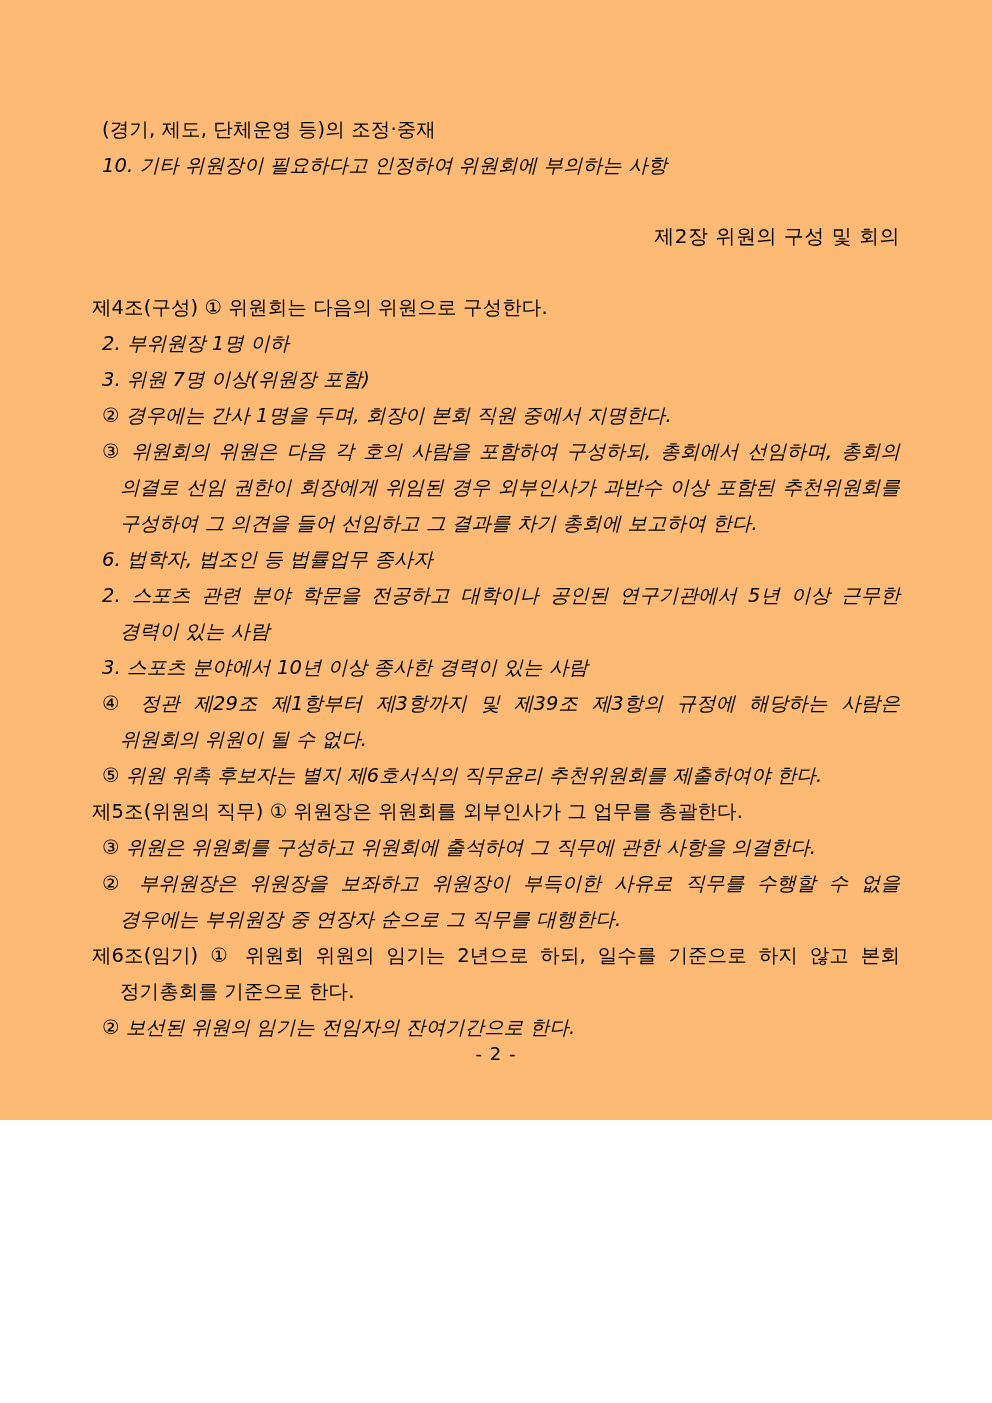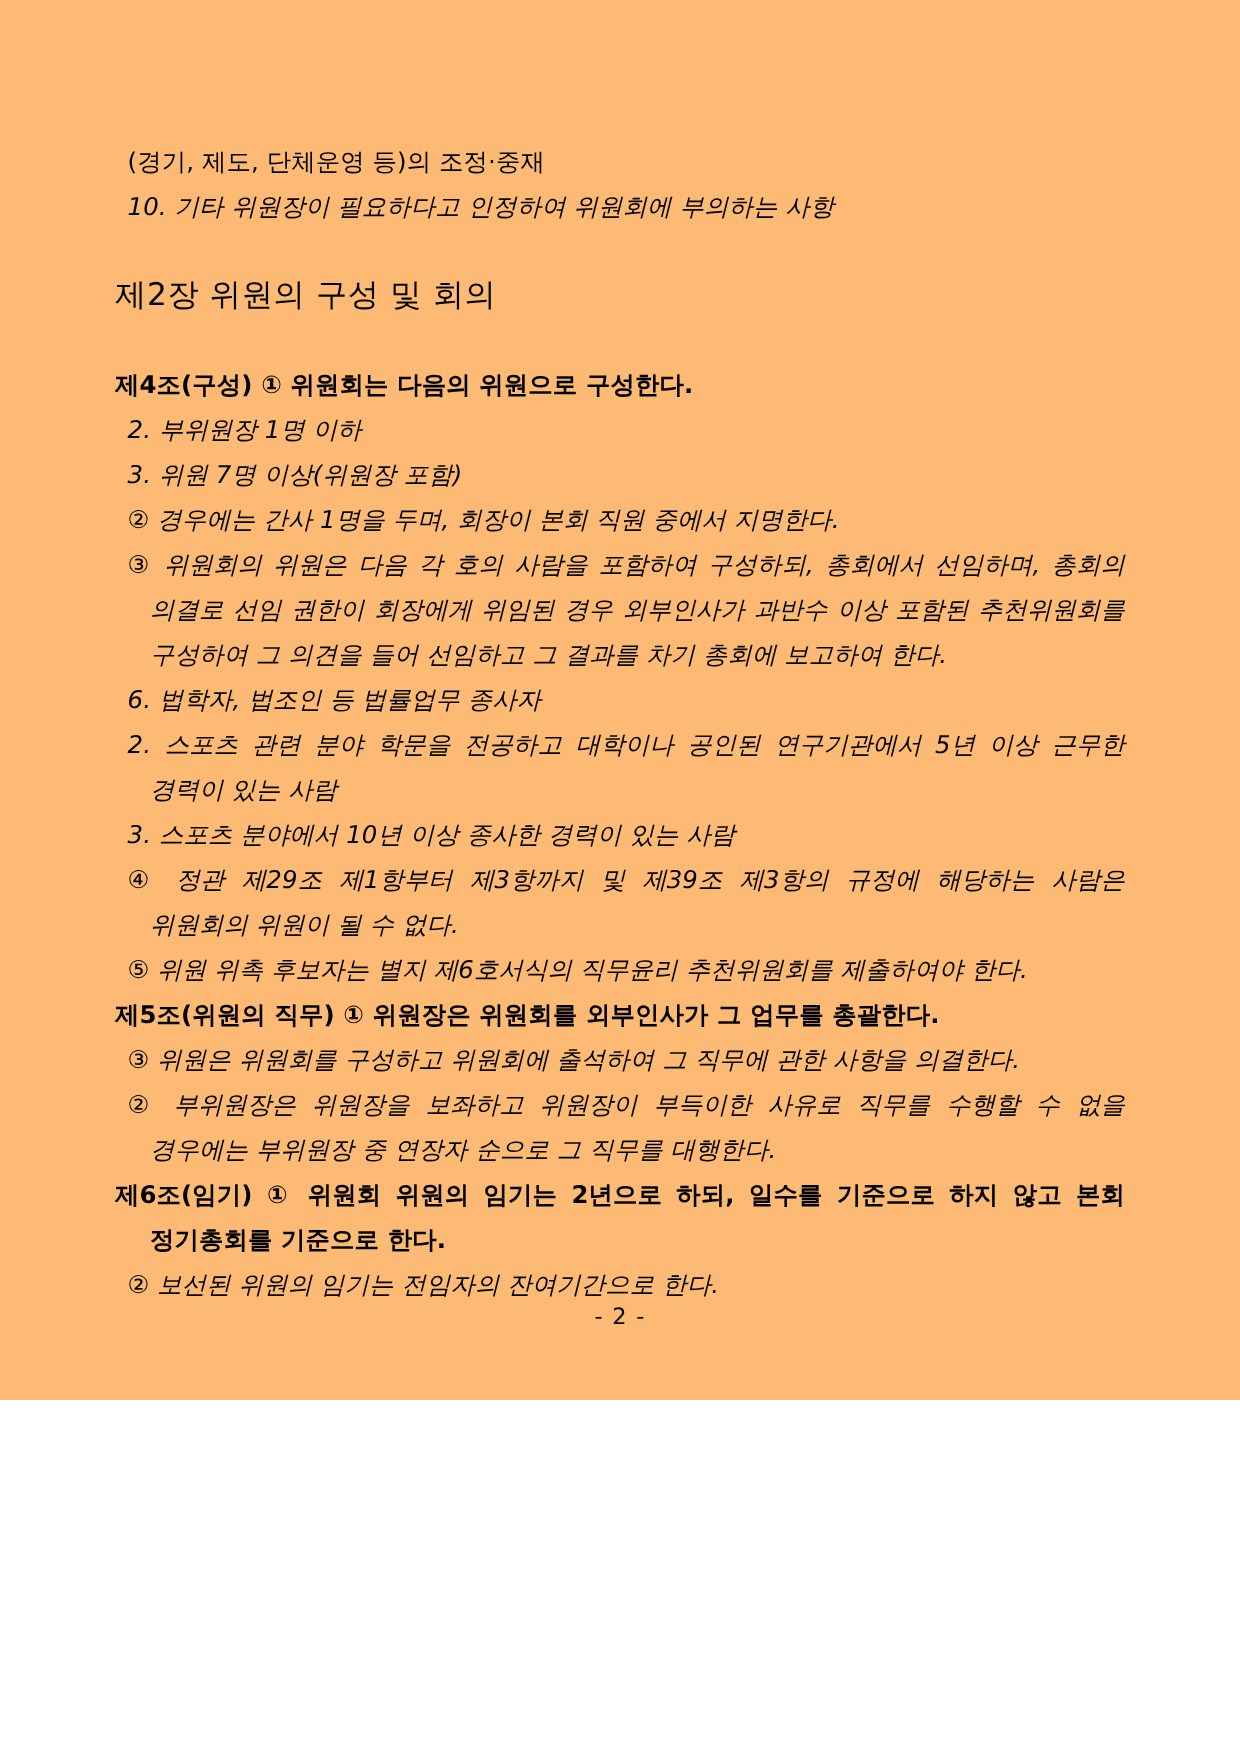--- a/index.html
+++ b/index.html
@@ -26,21 +26,20 @@
     letter-spacing: 0.1px;
   }
   
   .art {
     margin: 0;
     padding-left: 28px;
     text-indent: -28px;
     text-align: justify;
     text-justify: inter-character;
     word-break: keep-all;
-    font-weight: bold;
   }
   
   .item {
     margin: 0;
     padding-left: 28px;
     text-indent: -18px;
     text-align: justify;
     text-justify: inter-character;
     word-break: keep-all;
     font-style: italic;
@@ -48,22 +47,22 @@
   .item-flush {
     margin: 0;
     padding-left: 10px;
     text-indent: 0;
     text-align: justify;
     text-justify: inter-character;
     word-break: keep-all;
   }
   .chapter-title {
     margin: 0;
-    text-align: left;
-    font-size: 25px;
+    text-align: right;
+    font-size: 20px;
     letter-spacing: 0.5px;
   }
   .spacer-sm { height: 34px; }
   .spacer-md { height: 36px; }
   .footer {
     position: absolute;
     left: 0;
     right: 0;
     bottom: 56px;
     text-align: center;

